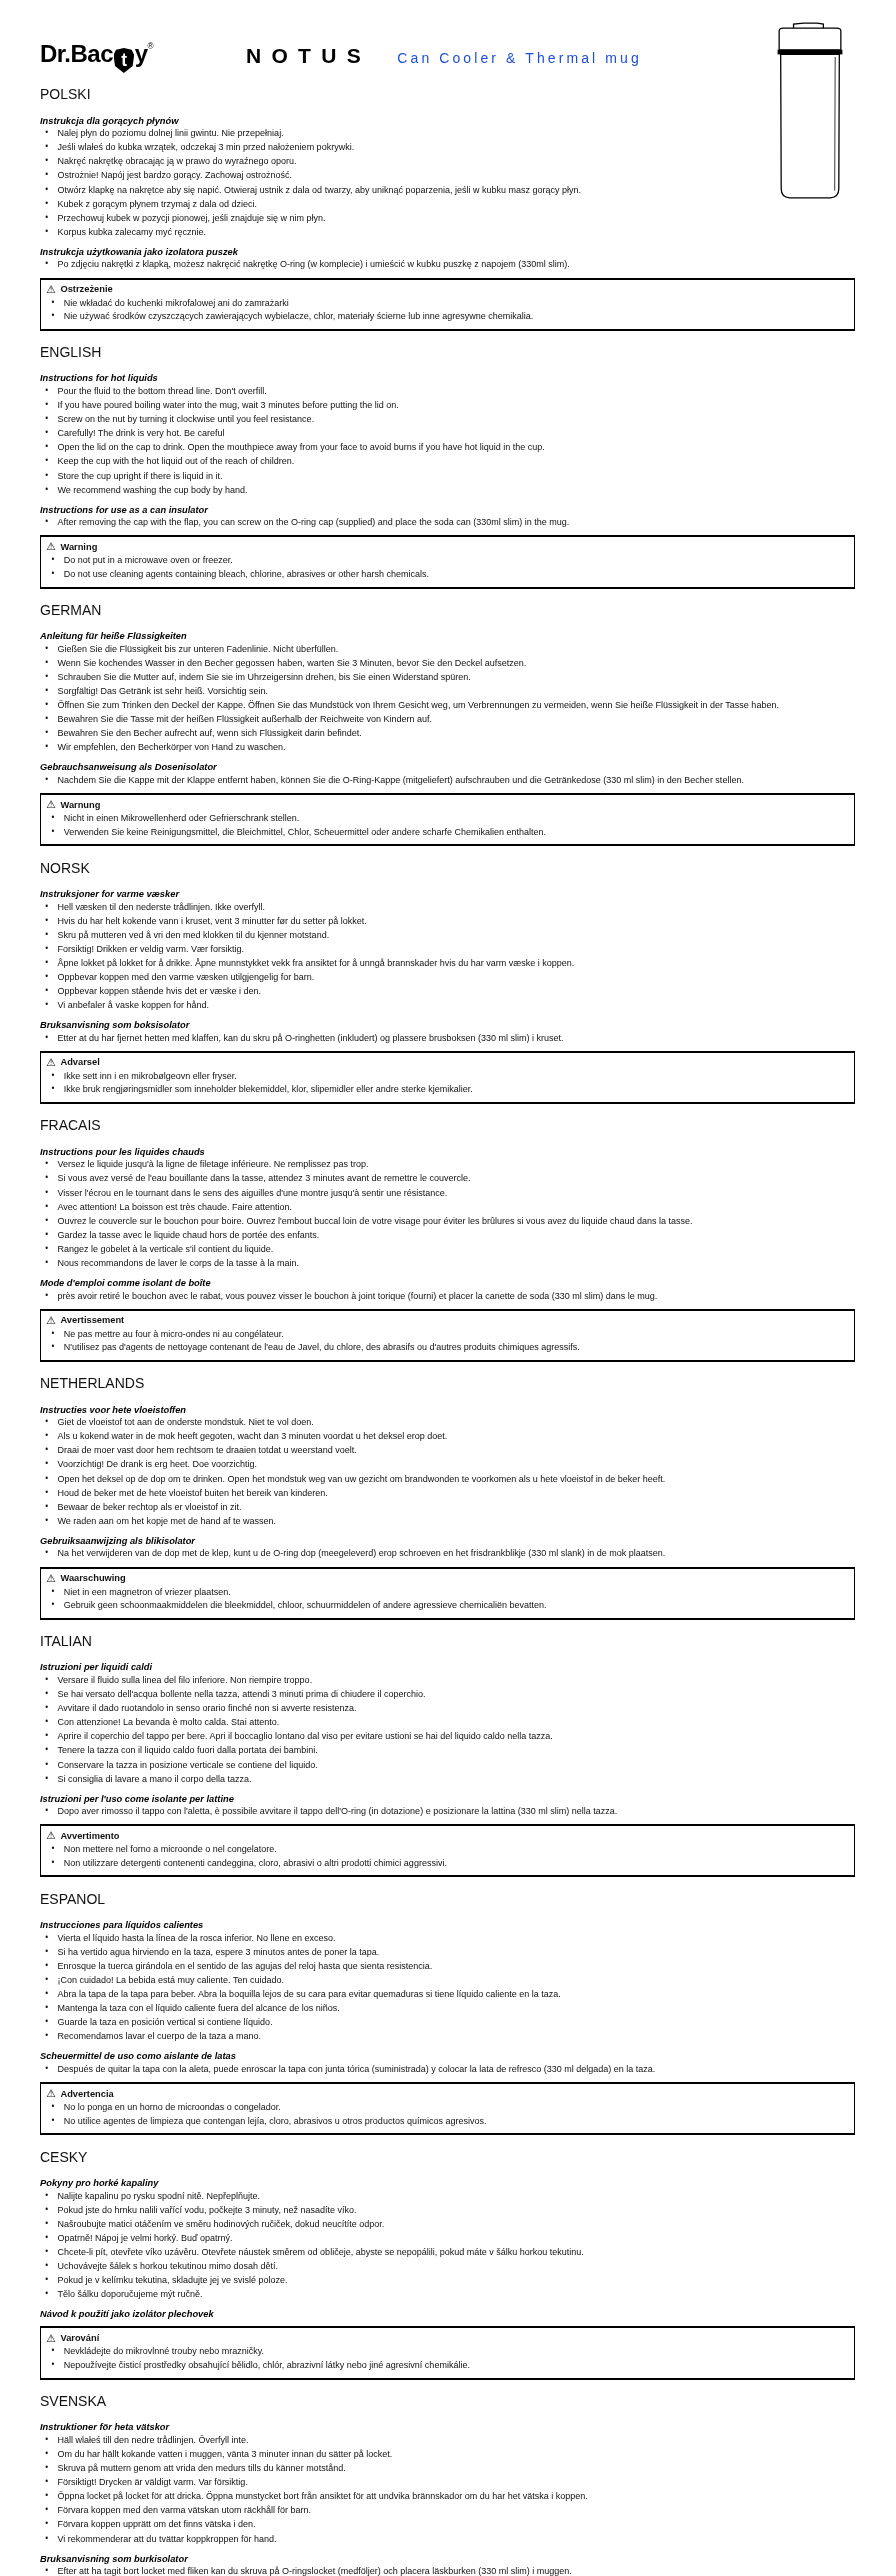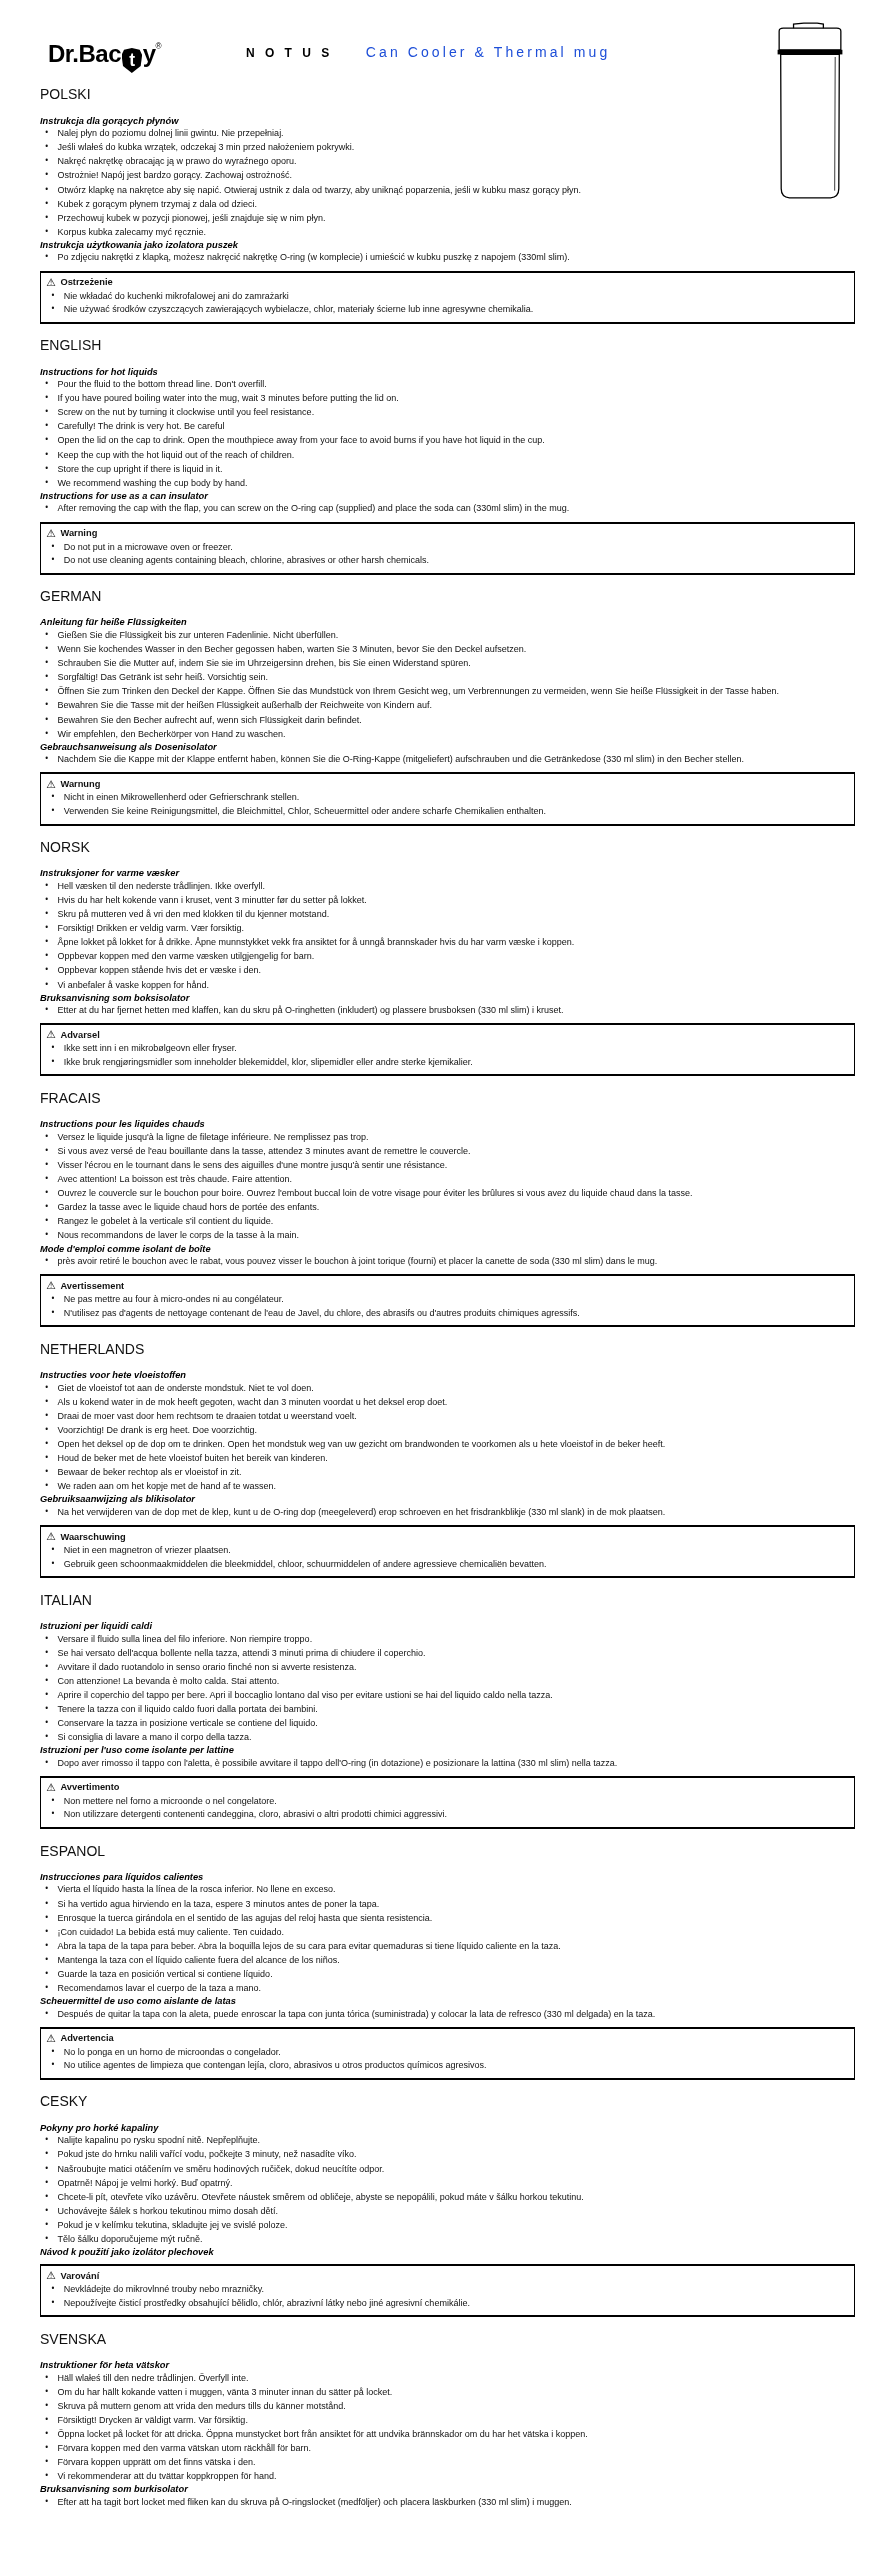--- a/index.html
+++ b/index.html
@@ -17,21 +17,21 @@
     padding: 0 41px 31px 40px;
     overflow: hidden;
   }
   
   .header {
     position: relative;
     height: 77px;
   }
   .brand {
     position: absolute;
-    left: 8px; top: 40px;
+    left: 0; top: 40px;
     font-weight: 700;
     font-size: 24px;
     letter-spacing: -0.5px;
     white-space: nowrap;
     color: #000;
   }
   .brand .shield {
     display: inline-block;
     width: 20.6px; height: 25px;
     margin: 0 0.5px;
@@ -49,21 +49,21 @@
     vertical-align: 13.4px;
     letter-spacing: 0;
   }
   .product-title {
     position: absolute;
     left: 206px; top: 44px;
     white-space: nowrap;
   }
   .product-name {
     font-weight: 700;
-    font-size: 12px;
+    font-size: 21px;
     letter-spacing: 10.3px;
     color: #000;
   }
   .product-subtitle {
     font-weight: 400;
     font-size: 14px;
     letter-spacing: 3.1px;
     color: #1d4ed8;
     margin-left: 24px;
   }
@@ -80,21 +80,21 @@
     color: #111;
     margin: 0 0 13.4px 0;
   }
   .sec-title {
     font-size: 9.3px;
     font-weight: 700;
     color: #000;
     margin: 0 0 1.5px 0;
     font-style: italic;
   }
-  .can-title { margin-top: 2px; }
+  .can-title { margin-top: 9px; }
   ul.bullets {
     list-style: none;
     margin: 0; padding: 0;
   }
   ul.bullets li {
     position: relative;
     padding-left: 17.5px;
     font-size: 9px;
     line-height: 12px;
     margin-bottom: 2.1px;

